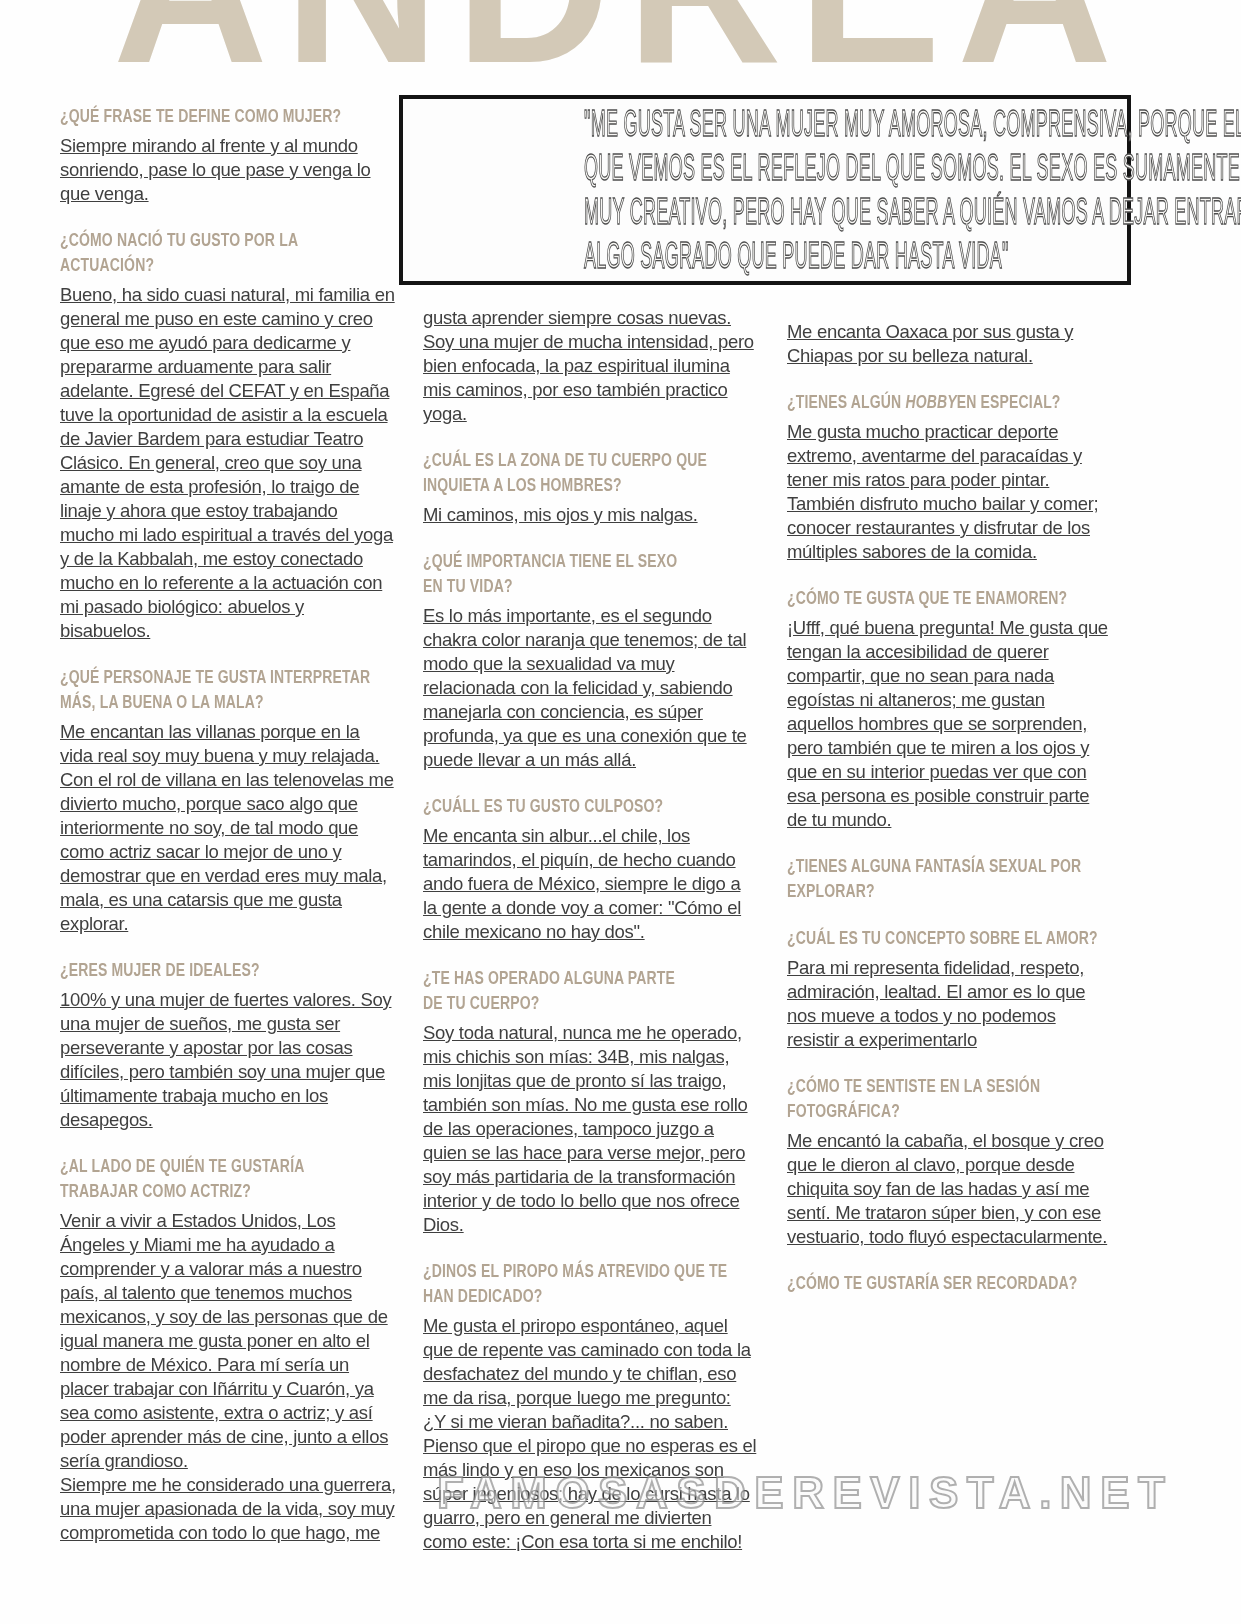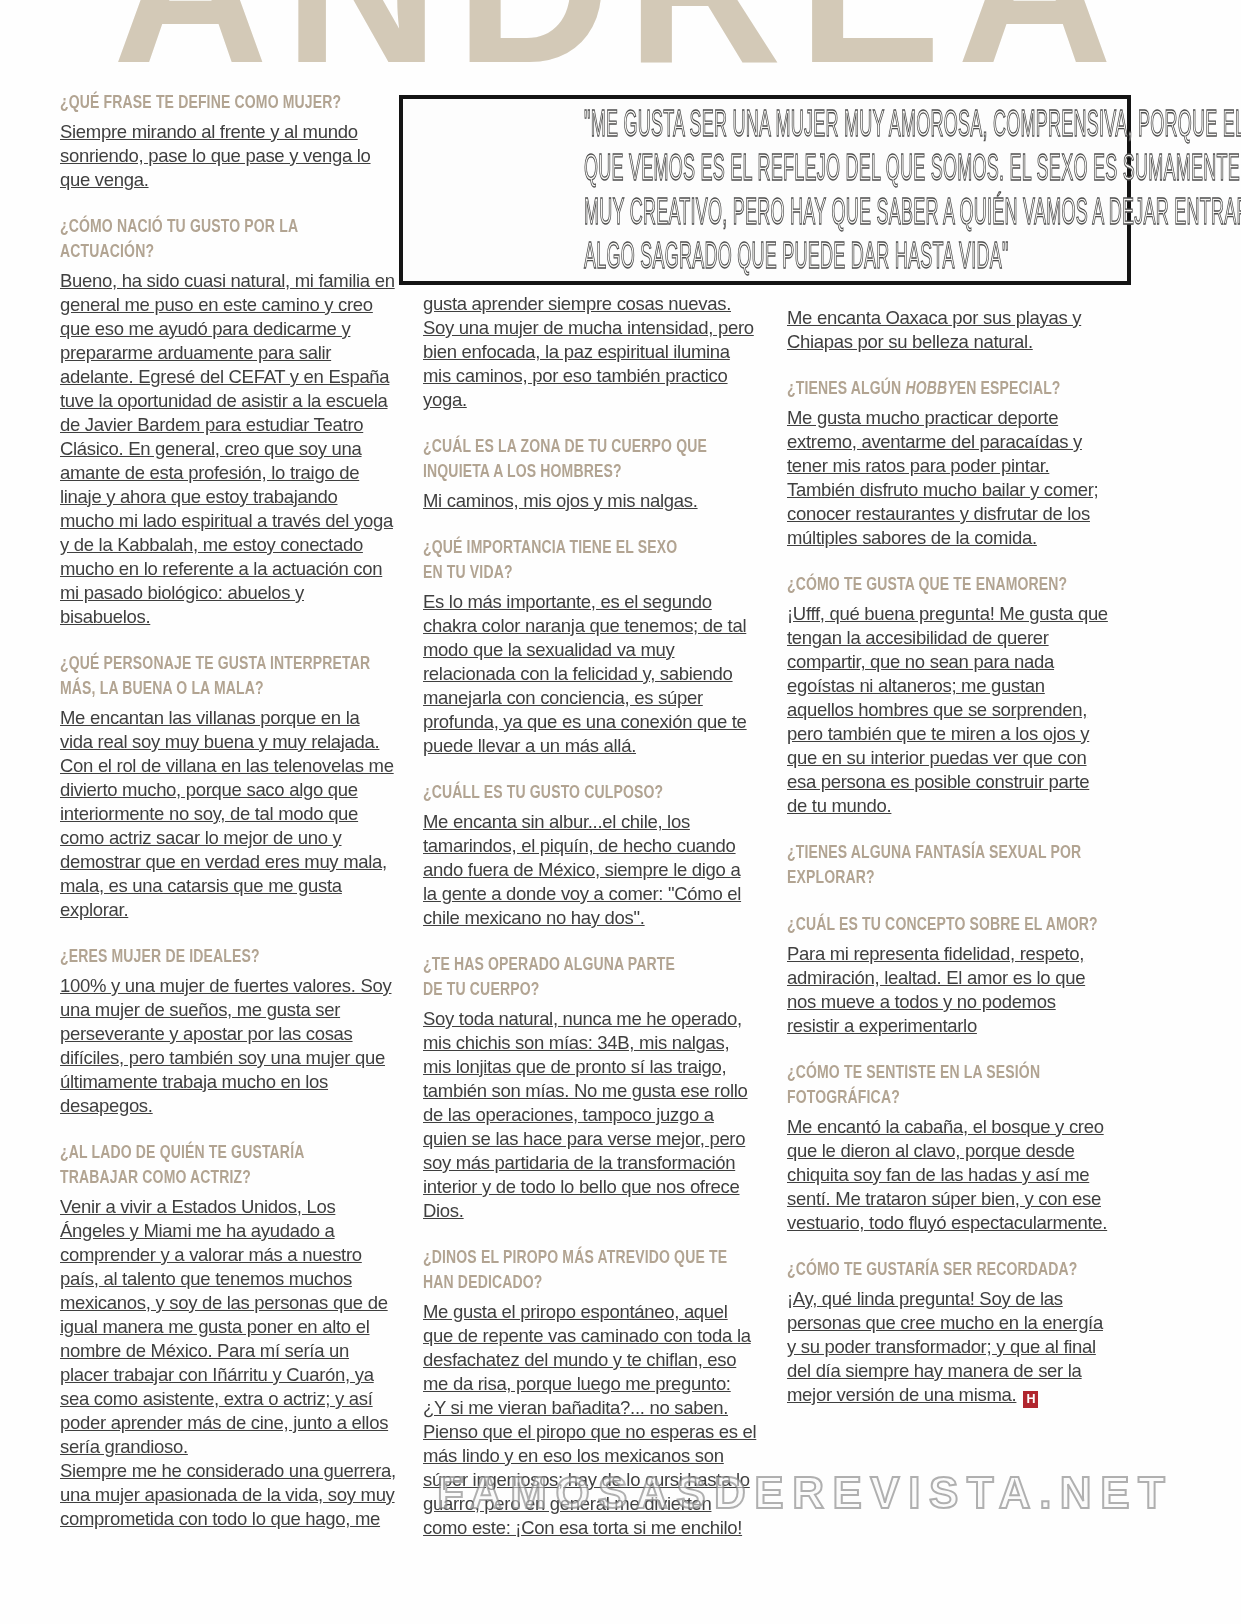--- a/index.html
+++ b/index.html
@@ -28,21 +28,21 @@
     transform:scaleX(0.5); transform-origin:50% 50%;
     color:#f8f7f4; -webkit-text-stroke:1.3px #4e4e4e;
     letter-spacing:0.5px;
   }
 
   
   .col { position:absolute; }
   .col-left  { left:60px;  top:86px;  width:336px; }
   .col-mid   { left:423px; top:288px; width:334px; }
   .col-right { left:787px; top:302px; width:324px; }
-  .col > :first-child { margin-top:4px; }
+  .col > :first-child { margin-top:18px; }
 
   .q { margin:22px 0 5px 0; padding:0; }
   .q-line {
     white-space:nowrap; font-size:17.5px; line-height:25px;
     font-weight:bold; letter-spacing:0.2px; color:#b2a492;
     transform:scaleX(0.8); transform-origin:0 50%;
   }
   .q-italic { font-style:italic; }
 
   .a {
@@ -126,21 +126,21 @@
         <div class="q-line">DE TU CUERPO?</div>
       </h3>
       <p class="a"><span>Soy toda natural, nunca me he operado, mis chichis son mías: 34B, mis nalgas, mis lonjitas  que de pronto sí las traigo, también son mías. No me gusta ese rollo de las operaciones, tampoco juzgo a quien se las hace para verse mejor, pero soy más partidaria de la transformación interior y de todo lo bello que nos ofrece Dios.</span></p>
       <h3 class="q">
         <div class="q-line">¿DINOS EL PIROPO MÁS ATREVIDO QUE TE</div>
         <div class="q-line">HAN DEDICADO?</div>
       </h3>
       <p class="a"><span>Me gusta el priropo espontáneo, aquel que de repente vas caminado con toda la desfachatez del mundo y te chiflan, eso me da risa, porque luego me pregunto: ¿Y si me vieran bañadita?... no saben. Pienso que el piropo que no esperas es el más lindo y en eso los mexicanos son súper ingeniosos; hay de lo cursi hasta lo guarro, pero en general me divierten como este: ¡Con esa torta si me enchilo!</span></p>
     </div>
   <div class="col col-right" id="col-right">
-      <p class="a"><span>Me encanta Oaxaca por sus playas y Chiapas por su belleza natural.</span></p>
+      <p class="a"><span>Me encanta Oaxaca por sus gusta y Chiapas por su belleza natural.</span></p>
       <h3 class="q">
         <div class="q-line"><span>¿TIENES ALGÚN </span><span class="q-italic">HOBBY</span><span>EN ESPECIAL?</span></div>
       </h3>
       <p class="a"><span>Me gusta mucho practicar deporte extremo, aventarme del paracaídas y tener mis ratos para poder pintar. También disfruto mucho bailar y comer; conocer restaurantes y disfrutar de los múltiples sabores de la comida.</span></p>
       <h3 class="q">
         <div class="q-line">¿CÓMO TE GUSTA QUE TE ENAMOREN?</div>
       </h3>
       <p class="a"><span>¡Ufff, qué buena pregunta! Me gusta que tengan la accesibilidad de querer compartir, que no sean para nada egoístas ni altaneros; me gustan aquellos hombres que se sorprenden, pero también que te miren a los ojos y que en su interior puedas ver que con esa persona es posible construir parte de tu mundo.</span></p>
       <h3 class="q">
         <div class="q-line">¿TIENES ALGUNA FANTASÍA SEXUAL POR</div>
@@ -151,18 +151,17 @@
       </h3>
       <p class="a"><span>Para mi representa fidelidad, respeto, admiración, lealtad. El amor es lo que nos mueve a todos y no podemos resistir a experimentarlo</span></p>
       <h3 class="q">
         <div class="q-line">¿CÓMO TE SENTISTE EN LA SESIÓN</div>
         <div class="q-line">FOTOGRÁFICA?</div>
       </h3>
       <p class="a"><span>Me encantó la cabaña, el bosque y creo que le dieron al clavo, porque desde chiquita soy fan de las hadas y así me sentí. Me trataron súper bien, y con ese vestuario, todo fluyó espectacularmente.</span></p>
       <h3 class="q">
         <div class="q-line">¿CÓMO TE GUSTARÍA SER RECORDADA?</div>
       </h3>
-      <p class="a"><span>¡Ay, qué linda pregunta! Soy de las personas que cree mucho en la energía y su poder transformador; y que al final del día siempre hay manera de ser la mejor versión de una misma.</span><span class="h-logo">H</span></p>
     </div>
 
   <div class="watermark">FAMOSASDEREVISTA.NET</div>
 
 </div>
 
 </body></html>

